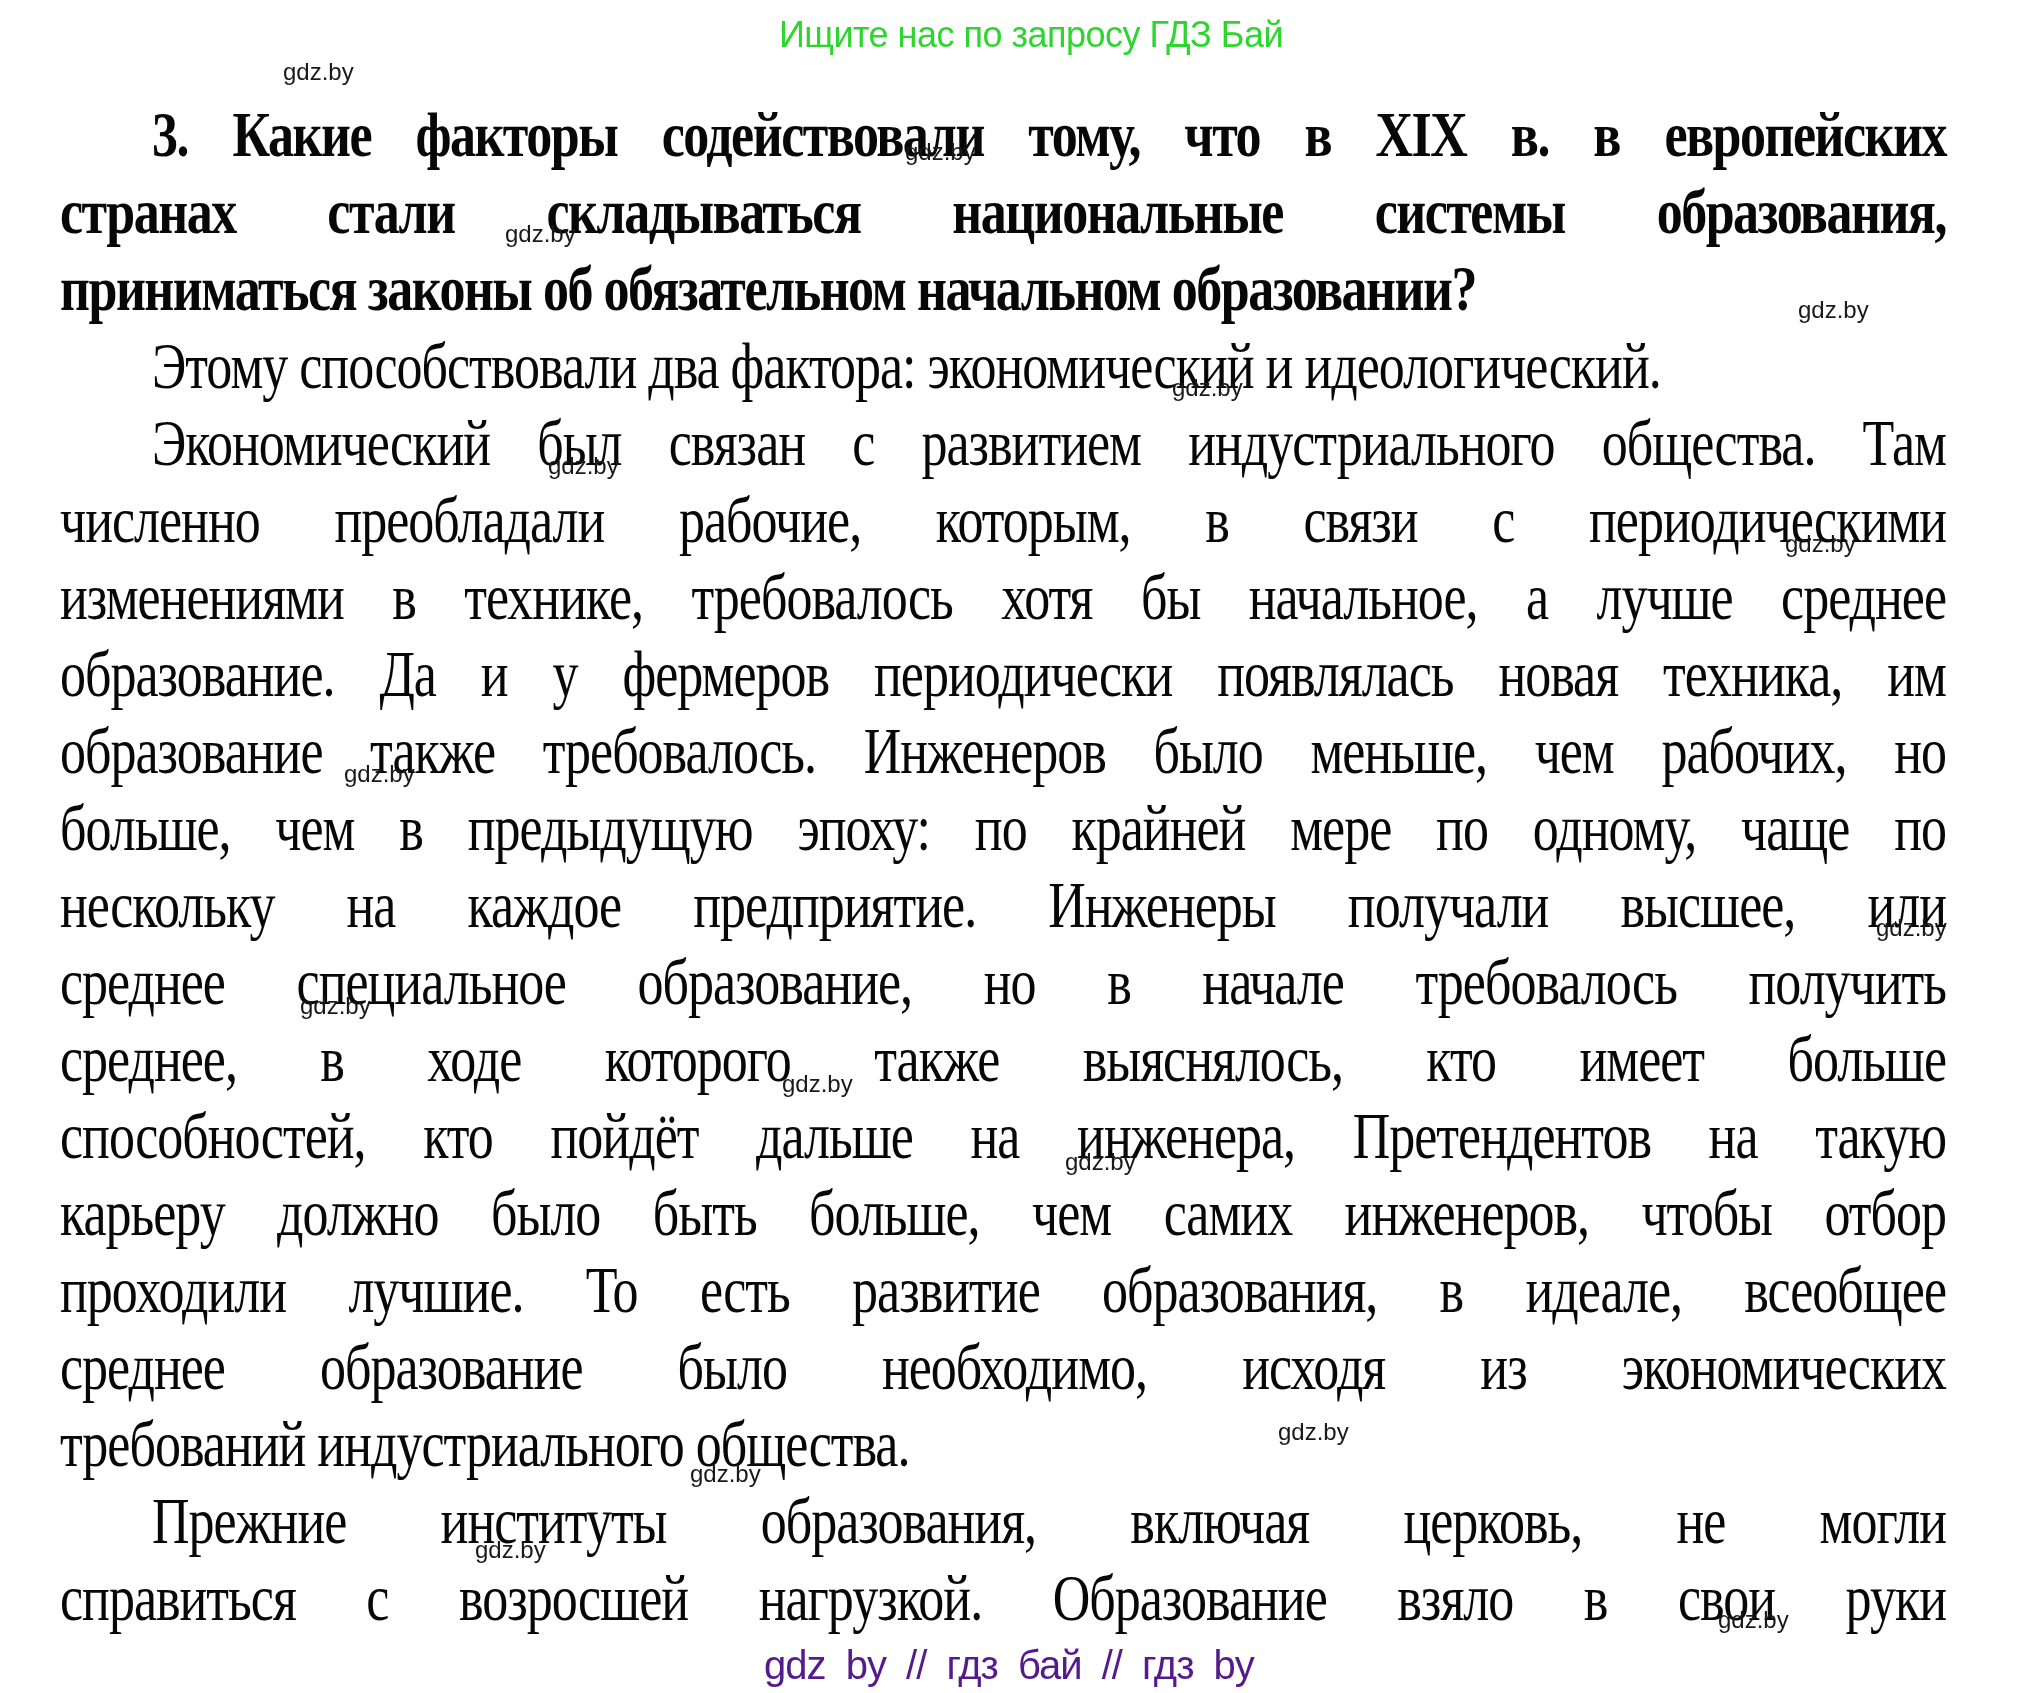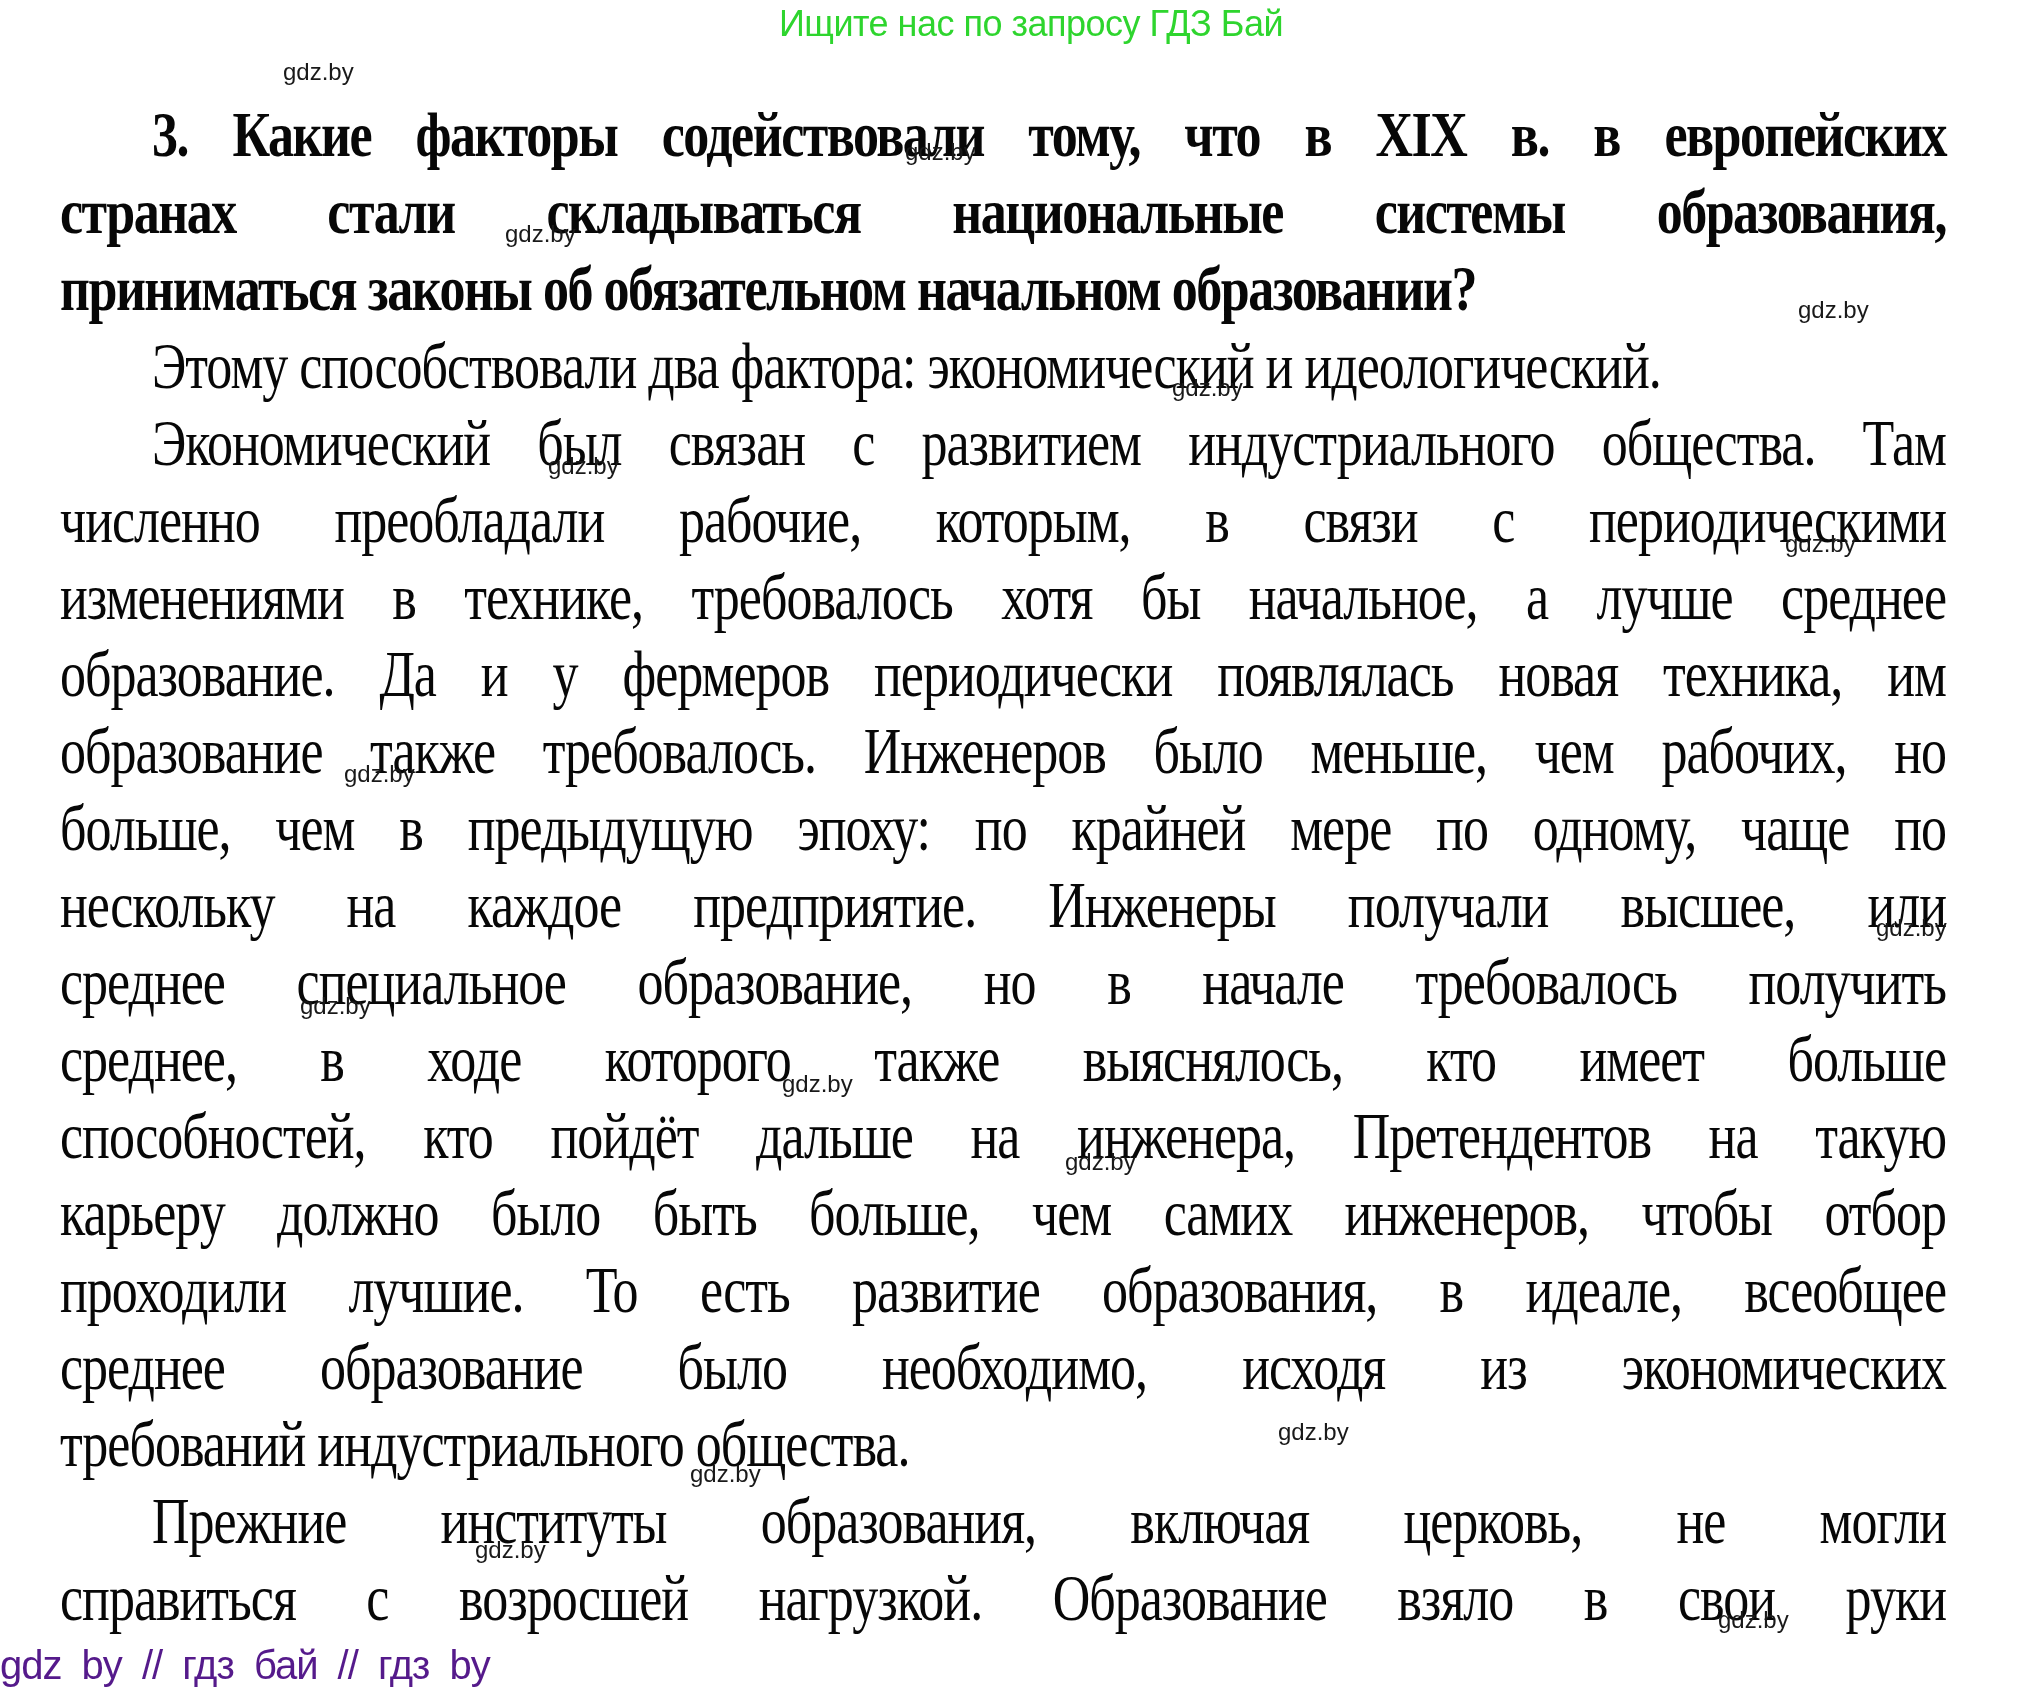--- a/index.html
+++ b/index.html
@@ -4,21 +4,21 @@
 <style>
   html,body { margin:0; padding:0; }
   body {
     width:2018px; height:1693px;
     background:#ffffff;
     position:relative;
     font-family:"Liberation Serif", "DejaVu Serif", serif;
     overflow:hidden;
   }
   .promo-header {
-    position:absolute; top:3px; left:0; right:0;
+    position:absolute; top:14px; left:0; right:0;
     text-align:center;
     font-family:"Liberation Sans", "DejaVu Sans", sans-serif;
     font-size:36px; letter-spacing:-0.5px;
     color:#2ed52e;
     margin-left:44px;
   }
   .tline, .bline {
     position:absolute; left:60px; width:1886px;
     line-height:58px;
     color:#070707;
@@ -36,21 +36,21 @@
   .l { text-align:left; text-align-last:left; }
   .ind { text-indent:92px; }
   .wm {
     position:absolute;
     font-family:"Liberation Sans", "DejaVu Sans", sans-serif;
     font-size:24px; color:#191919; letter-spacing:0;
     white-space:nowrap;
   }
   .footer-links {
     position:absolute; top:1643px; left:0; right:0;
-    text-align:left;
+    text-align:center;
     font-family:"Liberation Sans", "DejaVu Sans", sans-serif;
     font-size:40px; letter-spacing:-1px; word-spacing:10px;
     color:#551a8b;
   }
 </style>
 </head>
 <body>
 
 <div class="promo-header">Ищите нас по запросу ГДЗ Бай</div>
 

